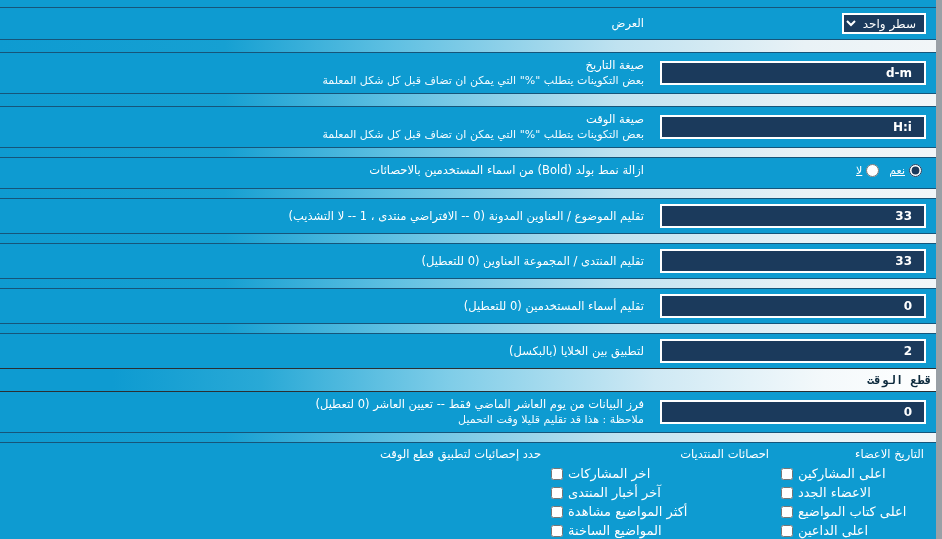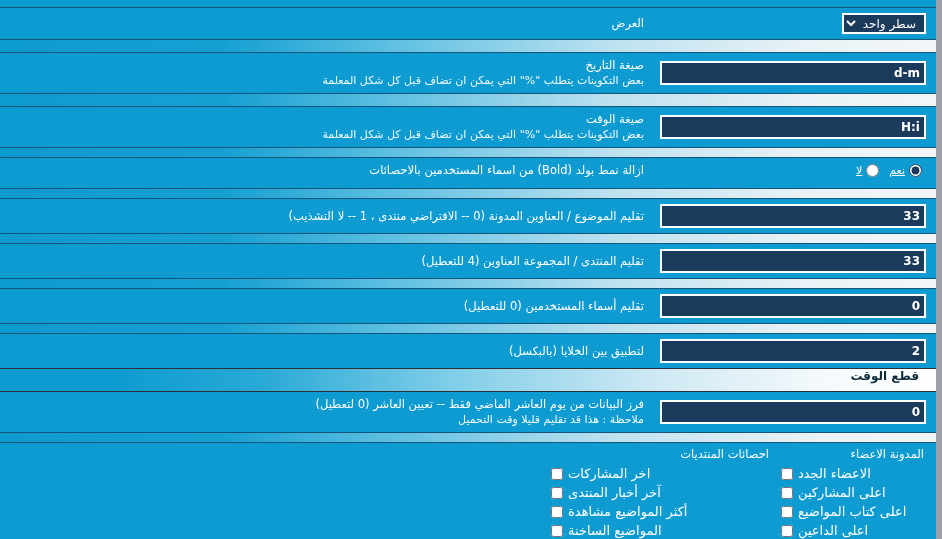--- a/index.html
+++ b/index.html
@@ -67,45 +67,47 @@
     width:266px;
     height:24px;
     background:#1b3a5c;
     color:#ffffff;
     border:2px solid #ffffff;
     box-sizing:border-box;
     font-family:"DejaVu Sans","Liberation Sans",sans-serif;
     font-size:12px;
     font-weight:bold;
     text-align:right;
-    padding:0 4px;
+    padding:0 12px;
     direction:ltr;
     outline:none;
   }
   select.dd{
     height:21px;
     background:#1b3a5c;
     color:#ffffff;
     border:2px solid #ffffff;
     font-family:"DejaVu Sans","Liberation Sans",sans-serif;
     font-size:12px;
     padding:0 4px 0 2px;
     direction:rtl;
     outline:none;
     box-sizing:border-box;
   }
   .secthead{
     height:24px;
     display:flex;
+    align-items:center;
     justify-content:flex-start;
-    padding:0 17px 0 0;
+    padding:0 4px 0 0;
     box-sizing:border-box;
     background:linear-gradient(to left,#ffffff 0%,#f4f9fb 12%,#cfe9f4 30%,#7fcde8 52%,#29a9d6 72%,#0e9bd1 88%,#0e9bd1 100%);
     border-top:1px solid #2a2f33;
     border-bottom:1px solid #2a2f33;
+    font-family:Liberation Mono, monospace;
   }
   .secthead span{
     font-size:12px;
     font-weight:bold;
     color:#0d2a3d;
   }
   .radios{
     display:flex;
     align-items:center;
     gap:10px;
@@ -250,21 +252,21 @@
   </div>
 
   <div class="sep thin"></div>
 
   <div class="row">
     <div class="row-inner">
       <div class="ctrl">
         <input class="txt" type="text" value="33" style="">
       </div>
       <div class="labelwrap">
-        <span class="lbl">تقليم المنتدى / المجموعة العناوين (4 للتعطيل)</span>
+        <span class="lbl">تقليم المنتدى / المجموعة العناوين (0 للتعطيل)</span>
       </div>
     </div>
   </div>
 
   <div class="sep thin"></div>
 
   <div class="row">
     <div class="row-inner">
       <div class="ctrl">
         <input class="txt" type="text" value="0" style="">
@@ -302,28 +304,28 @@
         <span class="lbl desc">ملاحظة : هذا قد تقليم قليلا وقت التحميل</span>
       </div>
     </div>
   </div>
 
   <div class="sep thin"></div>
 
   <div class="checkarea">
     <div class="cols">
       <div class="col members">
-        <div class="colhead">المدونة الاعضاء</div>
+        <div class="colhead">التاريخ الاعضاء</div>
+        <div class="cbrow">
+          <input type="checkbox" style="">
+          <label>اعلى المشاركين</label>
+        </div>
         <div class="cbrow">
           <input type="checkbox" style="">
           <label>الاعضاء الجدد</label>
-        </div>
-        <div class="cbrow">
-          <input type="checkbox" style="">
-          <label>اعلى المشاركين</label>
         </div>
         <div class="cbrow">
           <input type="checkbox" style="">
           <label>اعلى كتاب المواضيع</label>
         </div>
         <div class="cbrow">
           <input type="checkbox" style="">
           <label>اعلى الداعين</label>
         </div>
 
@@ -344,15 +346,18 @@
           <label>أكثر المواضيع مشاهدة</label>
         </div>
         <div class="cbrow">
           <input type="checkbox" style="">
           <label>المواضيع الساخنة</label>
         </div>
 
       </div>
     </div>
 
+    <div class="labelwrap">
+      <span class="lbl">حدد إحصائيات لتطبيق قطع الوقت</span>
+    </div>
   </div>
 
 </div>
 
 </body></html>

